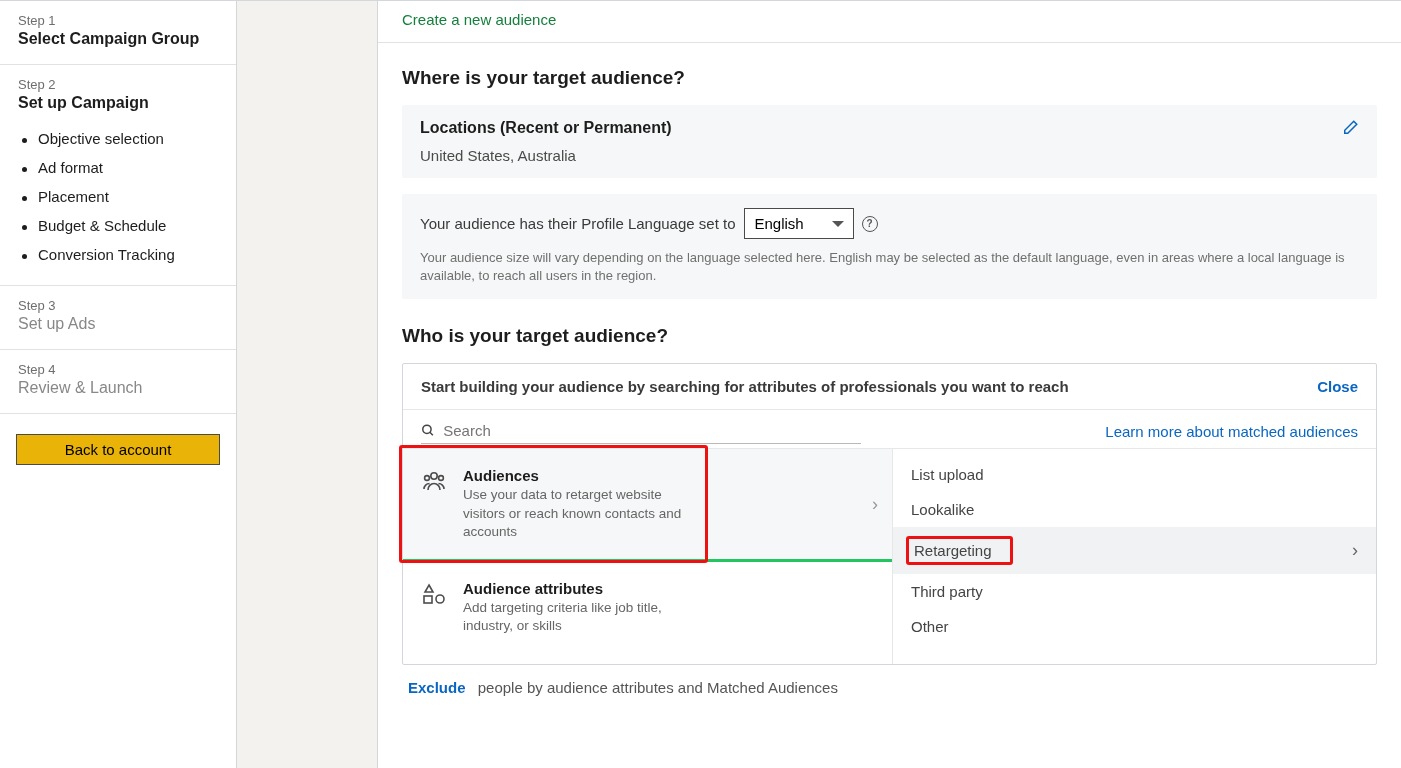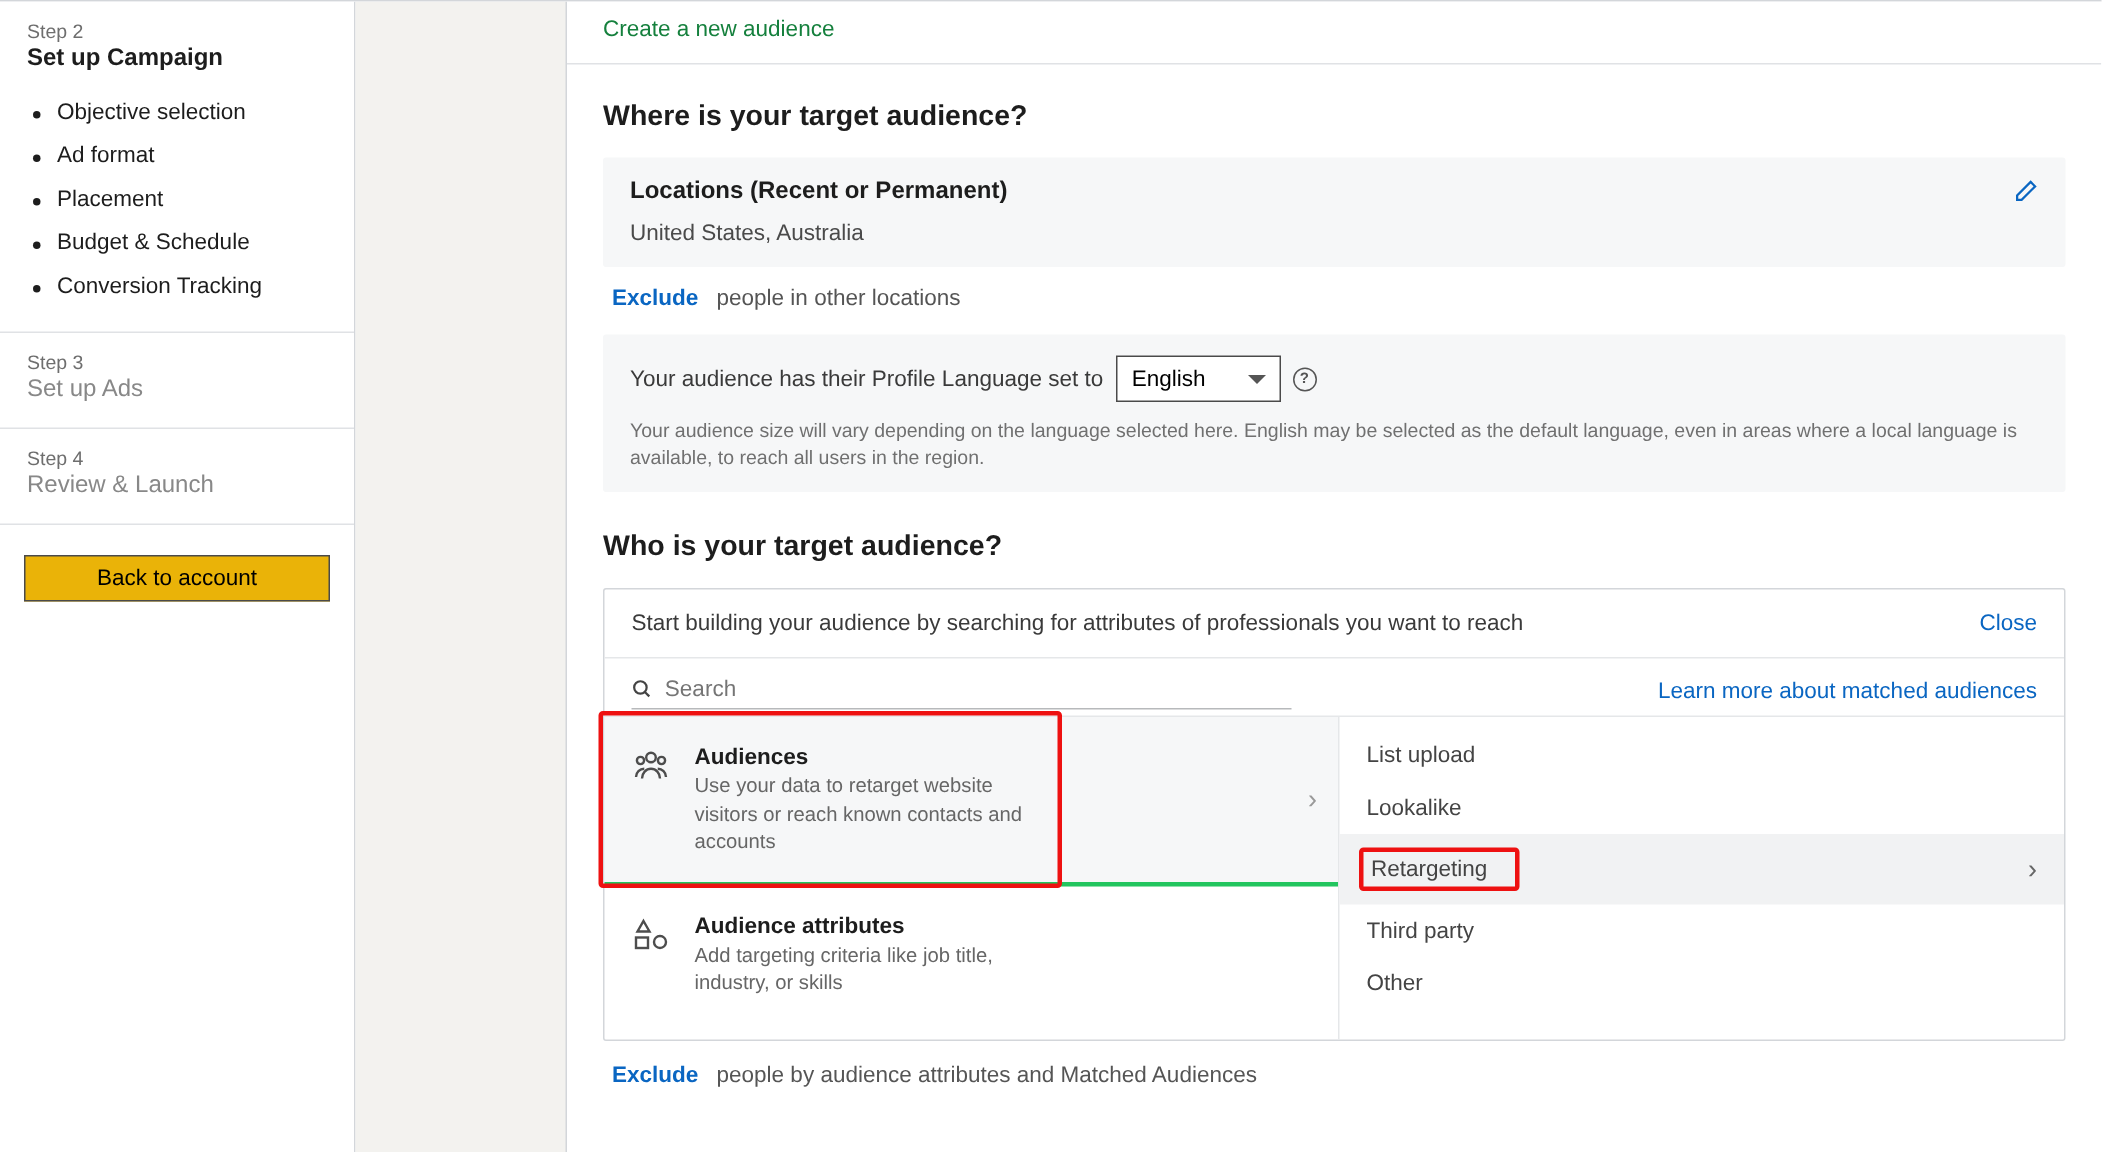--- a/index.html
+++ b/index.html
@@ -40,21 +40,21 @@
   
   .lang-card { background: #f6f7f8; border-radius: 2px; padding: 14px 18px; margin-top: 16px; }
   .lang-row { display: flex; align-items: center; gap: 8px; font-size: 15px; color: #3a3a3a; }
   .lang-select { border: 1px solid #4a4a4a; padding: 6px 22px 6px 10px; font-size: 15px; background: #fff; position: relative; appearance: none; min-width: 110px; }
   .select-wrap { position: relative; display: inline-block; }
   .select-wrap::after { content: ""; position: absolute; right: 10px; top: 50%; width: 0; height: 0; border-left: 6px solid transparent; border-right: 6px solid transparent; border-top: 6px solid #555; transform: translateY(-50%); pointer-events: none; }
   .help-icon { width: 16px; height: 16px; border: 1.5px solid #555; border-radius: 50%; display: inline-flex; align-items: center; justify-content: center; font-size: 10px; color: #555; cursor: pointer; font-weight: bold; }
   .lang-note { font-size: 13px; color: #707070; margin-top: 10px; line-height: 1.4; }
   
   .builder { border: 1px solid #d3d6da; border-radius: 2px; margin-top: 12px; }
-  .builder-head { padding: 14px 18px; display: flex; justify-content: space-between; align-items: center; border-bottom: 1px solid #e5e7e9; }
+  .builder-head { padding: 14px 18px; display: flex; justify-content: space-between; align-items: center; border-bottom: 1px solid #e5e7e9; font-weight: bold; }
   .builder-head-text { font-size: 15px; color: #3a3a3a; }
   .close-link { color: #0a66c2; font-size: 15px; cursor: pointer; }
   
   .search-row { padding: 8px 18px 4px 18px; display: flex; justify-content: space-between; align-items: center; }
   .search-box { display: flex; align-items: center; gap: 8px; border-bottom: 1px solid #b7b9bb; width: 440px; padding: 4px 0; }
   .search-box input { border: none; outline: none; font-size: 15px; width: 100%; background: transparent; }
   .learn-link { color: #0a66c2; font-size: 15px; cursor: pointer; }
   
   .two-col { display: flex; border-top: 1px solid #e5e7e9; min-height: 216px; }
   .col-left { width: 490px; border-right: 1px solid #e5e7e9; }
@@ -76,20 +76,24 @@
   .highlight-red { border: 3px solid #e11; border-radius: 3px; }
   .hl-audiences { position: absolute; top: -4px; left: -4px; right: 184px; bottom: -4px; pointer-events: none; }
   .hl-wrap { position: relative; }
   
   .hl-retarget-box { display: inline-block; border: 3px solid #e11; border-radius: 3px; padding: 3px 18px 3px 5px; margin-left: -5px; }
 </style>
 </head>
 <body>
 
 <div class="sidebar">
+  <div class="step-block">
+    <div class="step-label">Step 1</div>
+    <div class="step-title">Select Campaign Group</div>
+  </div>
   <div class="step-block">
     <div class="step-label">Step 2</div>
     <div class="step-title">Set up Campaign</div>
     <ul class="substeps">
       <li>Objective selection</li>
       <li>Ad format</li>
       <li>Placement</li>
       <li>Budget &amp; Schedule</li>
       <li>Conversion Tracking</li>
     </ul>
@@ -119,24 +123,20 @@
     <div class="card">
       <div class="card-title">Locations (Recent or Permanent)</div>
       <div class="card-value">United States, Australia</div>
       <span class="edit-icon">
         <svg width="18" height="18" viewBox="0 0 24 24" fill="none" stroke="currentColor" stroke-width="2">
             <path d="M17 3l4 4-12 12H5v-4L17 3z"></path>
           </svg>
       </span>
     </div>
 
-    <div class="exclude-row">
-      <span class="link-blue">Exclude</span>
-      <span class="muted-text">people in other locations</span>
-    </div>
 
     <div class="lang-card">
       <div class="lang-row">
         <span>Your audience has their Profile Language set to</span>
         <span class="select-wrap">
           <select class="lang-select">
             <option>English</option>
           </select>
         </span>
         <span class="help-icon">?</span>

